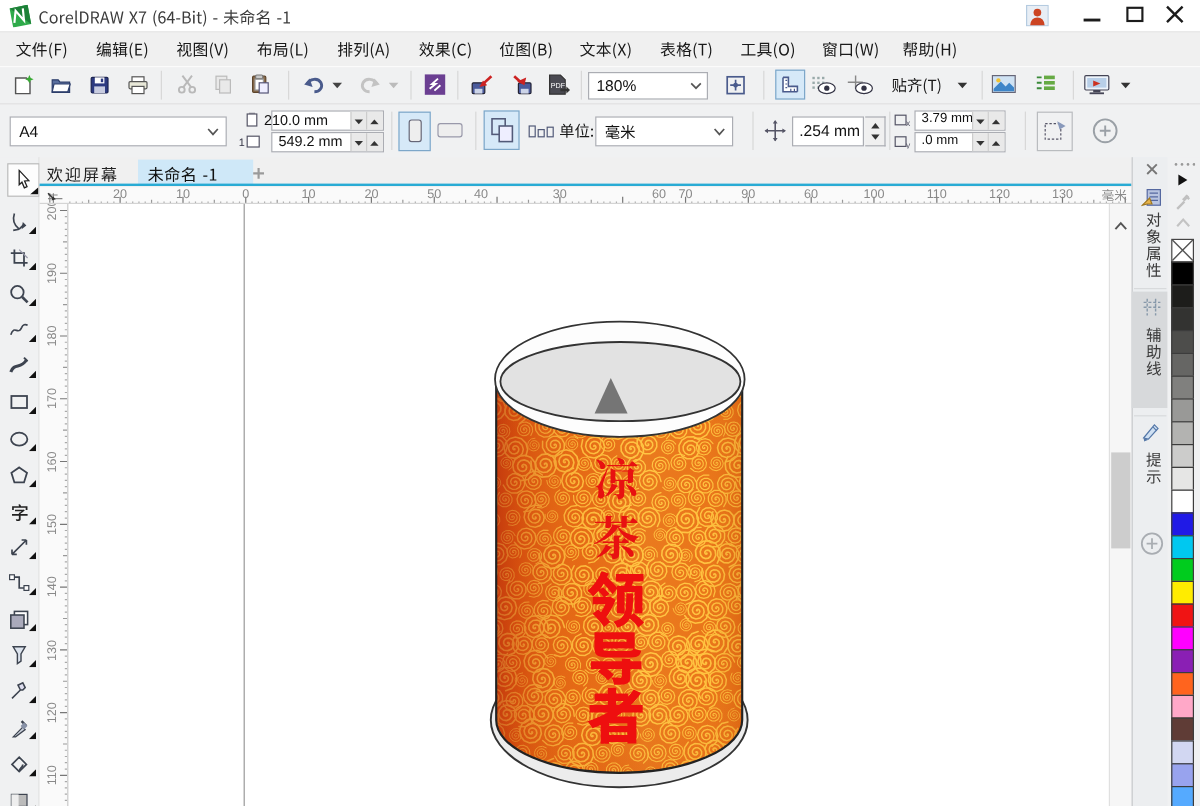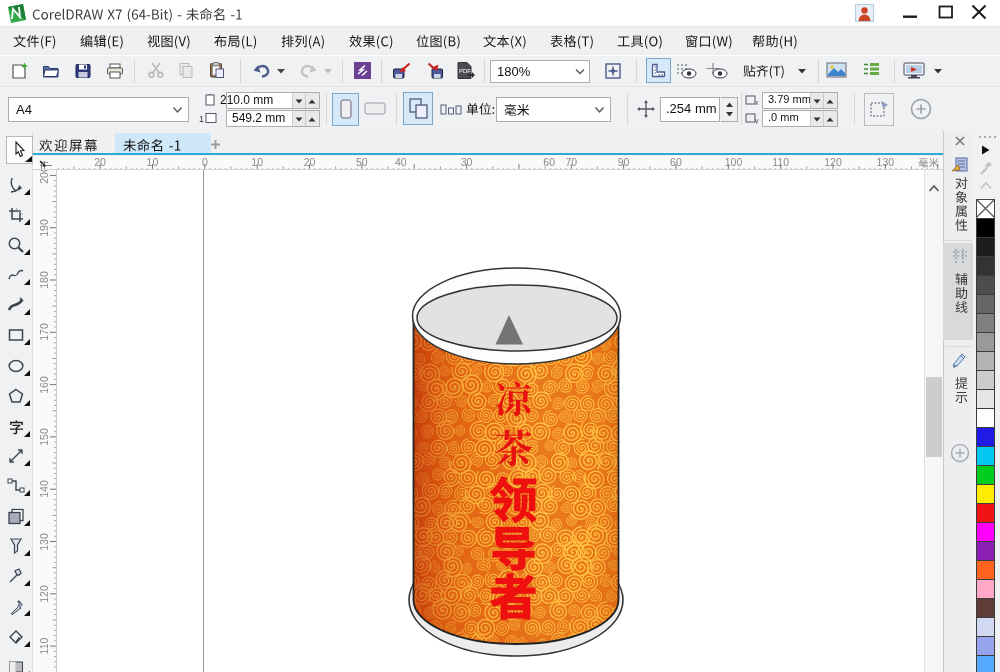--- a/index.html
+++ b/index.html
@@ -644,21 +644,21 @@
 <div class="t" style="left:190.8px;top:155.5px;width:28px;text-align:center;font-size:10.5px;color:#898989">0</div>
 <div class="t" style="left:243.15000000000003px;top:155.5px;width:28px;text-align:center;font-size:10.5px;color:#898989">10</div>
 <div class="t" style="left:295.5px;top:155.5px;width:28px;text-align:center;font-size:10.5px;color:#898989">20</div>
 <div class="t" style="left:347.85px;top:155.5px;width:28px;text-align:center;font-size:10.5px;color:#898989">50</div>
 <div class="t" style="left:395px;top:155.5px;width:28px;font-size:10.5px;color:#898989">40</div>
 <div class="t" style="left:452.55px;top:155.5px;width:28px;text-align:center;font-size:10.5px;color:#898989">30</div>
 <div class="t" style="left:527px;top:155.5px;width:28px;text-align:right;font-size:10.5px;color:#898989">60</div>
 <div class="t" style="left:557.25px;top:155.5px;width:28px;text-align:center;font-size:10.5px;color:#898989">70</div>
 <div class="t" style="left:609.6px;top:155.5px;width:28px;text-align:center;font-size:10.5px;color:#898989">90</div>
 <div class="t" style="left:661.95px;top:155.5px;width:28px;text-align:center;font-size:10.5px;color:#898989">60</div>
-<div class="t" style="left:714.3px;top:155.5px;width:28px;text-align:right;font-size:10.5px;color:#898989">100</div>
+<div class="t" style="left:714.3px;top:155.5px;width:28px;text-align:center;font-size:10.5px;color:#898989">100</div>
 <div class="t" style="left:766.6500000000001px;top:155.5px;width:28px;text-align:center;font-size:10.5px;color:#898989">110</div>
 <div class="t" style="left:819.0px;top:155.5px;width:28px;text-align:center;font-size:10.5px;color:#898989">120</div>
 <div class="t" style="left:871.3500000000001px;top:155.5px;width:28px;text-align:center;font-size:10.5px;color:#898989">130</div>
 <svg class="t" style="left:918.0px;top:155.5px" width="23" height="13" viewBox="0 -10.5 23 13">
     <path d="M0.7 -4.4V-2.7H1.4V-3.8H9.1V-2.8H9.8V-4.4ZM2.8 -6.3H7.7V-5.5H2.8ZM2.0 -6.8V-5.0H8.6V-6.8ZM4.5 -8.7C4.7 -8.5 4.8 -8.2 4.9 -8.0H0.6V-7.4H9.9V-8.0H5.8C5.7 -8.3 5.4 -8.6 5.2 -8.9ZM7.6 -3.7C6.4 -3.4 4.0 -3.2 2.1 -3.1C2.1 -3.0 2.2 -2.8 2.2 -2.6C2.9 -2.7 3.7 -2.7 4.5 -2.8V-2.2L1.3 -2.0L1.4 -1.5L4.5 -1.7V-1.1L0.8 -0.9L0.9 -0.3L4.5 -0.6V-0.3C4.5 0.5 4.9 0.7 6.1 0.7C6.4 0.7 8.5 0.7 8.8 0.7C9.7 0.7 10.0 0.5 10.1 -0.5C9.8 -0.6 9.6 -0.6 9.4 -0.7C9.3 -0.0 9.2 0.1 8.7 0.1C8.3 0.1 6.5 0.1 6.2 0.1C5.4 0.1 5.3 0.0 5.3 -0.3V-0.6L9.5 -0.9L9.5 -1.4L5.3 -1.2V-1.8L8.9 -2.0L8.8 -2.5L5.3 -2.3V-2.9C6.3 -3.0 7.3 -3.1 8.0 -3.3Z M19.0 -8.3C18.7 -7.5 18.0 -6.3 17.5 -5.7L18.2 -5.3C18.7 -6.0 19.4 -7.1 19.9 -8.0ZM11.7 -7.9C12.3 -7.1 12.9 -6.1 13.2 -5.4L13.9 -5.8C13.7 -6.4 13.0 -7.5 12.4 -8.2ZM15.3 -8.8V-4.8H11.1V-4.0H14.7C13.8 -2.5 12.3 -1.1 10.9 -0.3C11.1 -0.1 11.3 0.2 11.5 0.4C12.8 -0.5 14.3 -2.0 15.3 -3.6V0.8H16.1V-3.6C17.2 -2.1 18.7 -0.6 20.1 0.3C20.2 0.1 20.5 -0.3 20.7 -0.4C19.3 -1.1 17.7 -2.6 16.8 -4.0H20.4V-4.8H16.1V-8.8Z" fill="#8a8a8a"></path>
   </svg>
 <div class="a" style="left:33px;top:170px;width:23px;height:502px;background:#fafafa"></div>
 <svg class="t" style="left:0px;top:170px" width="56" height="502" viewBox="0 0 56 502">
     <line x1="50" y1="5.4" x2="56" y2="5.4" stroke="#777" stroke-width="1"></line>
     <line x1="54" y1="10.6" x2="56" y2="10.6" stroke="#aaa" stroke-width="1"></line>

